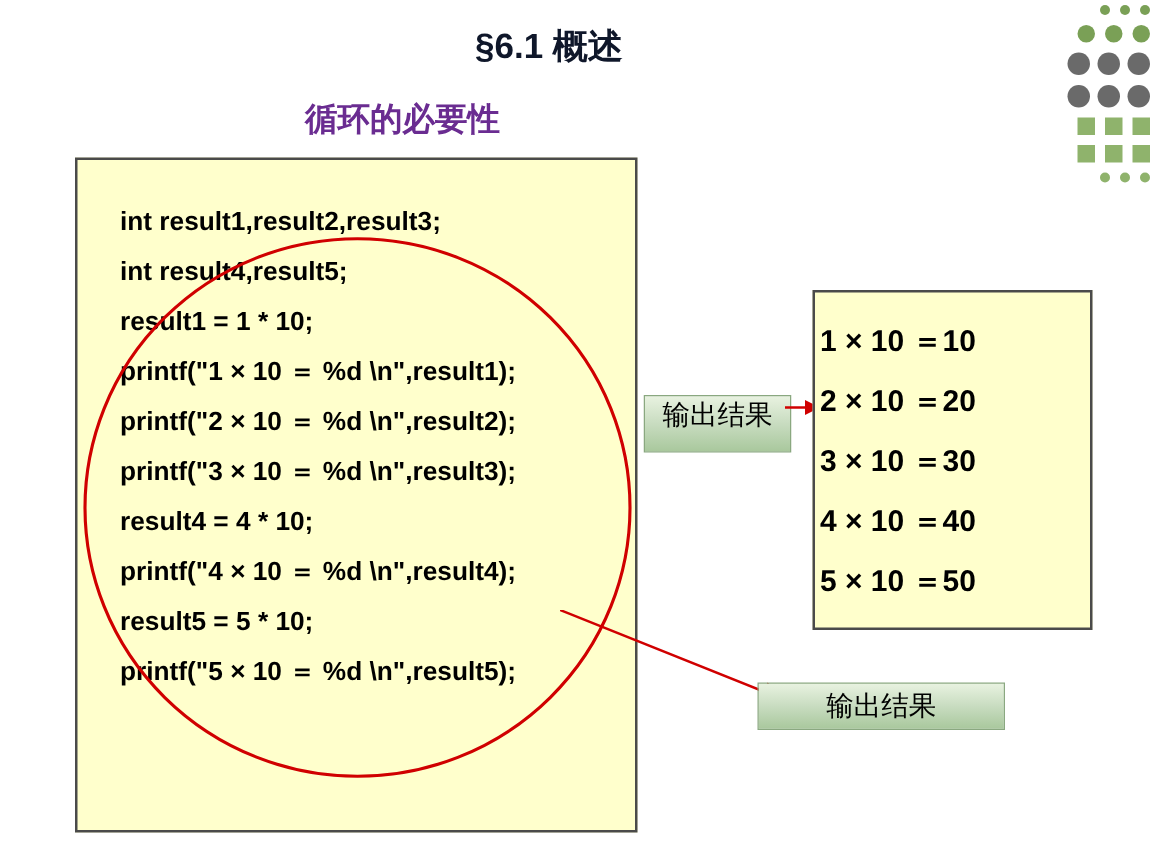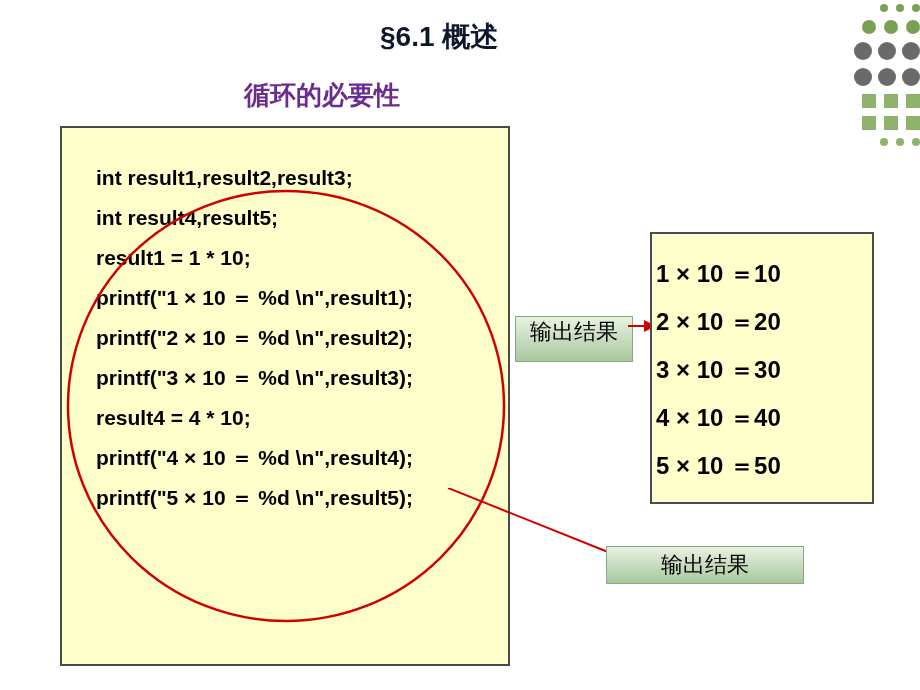--- a/index.html
+++ b/index.html
@@ -135,20 +135,21 @@
 
 <div class="code-box">
   <div class="code-line">int result1,result2,result3;</div>
   <div class="code-line">int result4,result5;</div>
   <div class="code-line">result1 = 1 * 10;</div>
   <div class="code-line">printf("1 × 10 ＝ %d \n",result1);</div>
   <div class="code-line">printf("2 × 10 ＝ %d \n",result2);</div>
   <div class="code-line">printf("3 × 10 ＝ %d \n",result3);</div>
   <div class="code-line">result4 = 4 * 10;</div>
   <div class="code-line">printf("4 × 10 ＝ %d \n",result4);</div>
+  <div class="code-line">result5 = 5 * 10;</div>
   <div class="code-line">printf("5 × 10 ＝ %d \n",result5);</div>
 </div>
 
 <svg class="ellipse-svg" viewBox="0 0 474 460">
   <ellipse cx="226" cy="220" rx="218" ry="215" fill="none" stroke="#d00000" stroke-width="2.5"></ellipse>
 </svg>
 
 <div class="output-label">输出结果</div>
 
 <svg class="arrow-svg-1" viewBox="0 0 28 20">

